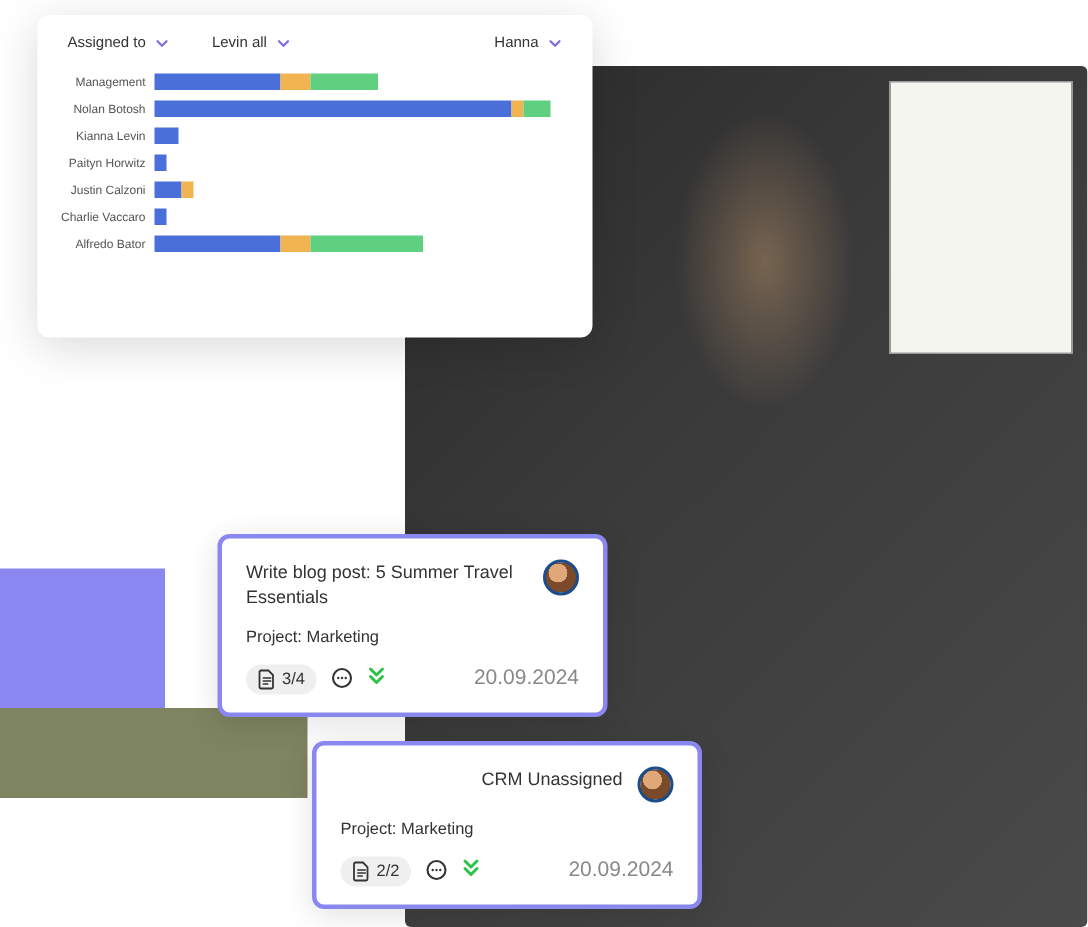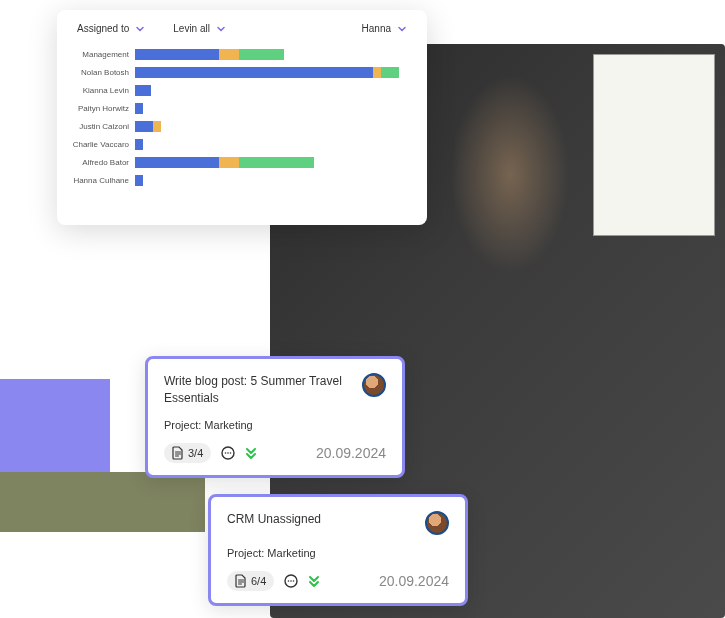--- a/index.html
+++ b/index.html
@@ -6,41 +6,41 @@
 body { font-family: -apple-system, BlinkMacSystemFont, "Segoe UI", Arial, sans-serif; width: 725px; height: 618px; position: relative; overflow: hidden; background: #fff; }
 
 .bg-photo { position: absolute; top: 44px; left: 270px; width: 455px; height: 574px; background: linear-gradient(135deg, #2a2a2a 0%, #3a3a3a 40%, #4a4a4a 100%); border-radius: 4px; }
 .bg-photo::before { content:""; position:absolute; top:30px; left:180px; width:120px; height:200px; background: radial-gradient(ellipse at center, #d4a574 0%, transparent 70%); border-radius:50%; opacity:.4; }
 .bg-photo::after { content:""; position:absolute; top:10px; right:10px; width:120px; height:180px; background:#f5f5f0; border:1px solid #999; }
 
 .block-purple { position:absolute; top:379px; left:0; width:110px; height:138px; background:#8a88f0; }
 .block-olive { position:absolute; top:472px; left:0; width:205px; height:60px; background:#7e8360; }
 .block-white { position:absolute; top:532px; left:0; width:260px; height:56px; background:#fff; }
 
-.chart-panel { position:absolute; top:10px; left:25px; width:370px; height:215px; background:#fff; border-radius:8px; box-shadow:0 6px 30px rgba(0,0,0,.15); padding:10px 14px;margin-left:32px; }
+.chart-panel { position:absolute; top:10px; left:25px; width:370px; height:215px; background:#fff; border-radius:8px; box-shadow:0 6px 30px rgba(0,0,0,.15); padding:10px 14px; }
 .chart-filters { display:flex; gap:16px; align-items:center; margin-bottom:10px; }
 .filter { display:flex; align-items:center; gap:6px; font-size:10px; color:#333; padding:3px 6px; border-radius:4px; cursor:pointer; }
 .filter .chev { color:#7c6de0; }
 .filters-left { display:flex; gap:16px; }
 .filters-right { margin-left:auto; }
 .chart-rows { display:flex; flex-direction:column; gap:3px; }
 .chart-row { display:flex; align-items:center; height:15px; }
 .chart-label { width:64px; text-align:right; font-size:8px; color:#555; padding-right:6px; }
 .chart-bar { flex:1; height:11px; display:flex; }
 .seg { height:100%; }
 
 .task-card { position:absolute; width:260px; background:#fff; border-radius:8px; border:3px solid #8a88f0; padding:14px 16px 12px; box-shadow:0 4px 20px rgba(0,0,0,.12); }
 .task-card-1 { top:356px; left:145px; }
 .task-card-2 { top:494px; left:208px; }
-.task-title-row { display:flex; justify-content:space-between; align-items:flex-start; gap:10px; margin-bottom:12px; }
+.task-title-row { display:flex; justify-content:flex-end; align-items:flex-start; gap:10px; margin-bottom:12px; }
 .task-title { font-size:12px; color:#333; line-height:1.4; }
 .avatar { width:24px; height:24px; border-radius:50%; border:2px solid #1b4d8c; background: radial-gradient(circle at 40% 35%, #e0a878 35%, #7a4a2a 36%); flex-shrink:0; }
 .task-project { font-size:11px; color:#333; margin-bottom:12px; }
 .task-project b { font-weight:400; }
-.task-footer { display:flex; align-items:center; gap:8px; }
+.task-footer { display:flex; align-items:flex-start; gap:8px; }
 .doc-badge { display:flex; align-items:center; gap:4px; background:#efefef; border-radius:12px; padding:3px 8px; font-size:11px; color:#333; }
 .doc-icon svg, .comment-icon svg, .pri-icon svg { display:block; }
 .comment-icon { width:18px; height:18px; display:flex; align-items:center; justify-content:center; }
 .pri-icon { color:#2ec24b; }
 .task-date { margin-left:auto; font-size:14px; color:#888; }
 .chev svg { display:block; }
 </style>
 </head>
 <body>
 
@@ -123,26 +123,20 @@
         </div>
       </div>
       <div class="chart-row">
         <div class="chart-label">Alfredo Bator</div>
         <div class="chart-bar">
           <div class="seg" style="background: rgb(74, 111, 216); width: 30.3571%;"></div>
           <div class="seg" style="background: rgb(240, 180, 80); width: 7.14286%;"></div>
           <div class="seg" style="background: rgb(95, 207, 128); width: 26.7857%;"></div>
         </div>
       </div>
-      <div class="chart-row">
-        <div class="chart-label">Hanna Culhane</div>
-        <div class="chart-bar">
-          <div class="seg" style="background: rgb(74, 111, 216); width: 2.85714%;"></div>
-        </div>
-      </div>
     </div>
 </div>
 
 <div class="task-card task-card-1">
   <div class="task-title-row">
     <div class="task-title">Write blog post: 5 Summer Travel Essentials</div>
     <div class="avatar"></div>
   </div>
   <div class="task-project">
     <span>Project: </span><b>Marketing</b>
@@ -183,21 +177,21 @@
     <span>Project: </span><b>Marketing</b>
   </div>
   <div class="task-footer">
     <div class="doc-badge">
       <span class="doc-icon">
           <svg width="12" height="14" viewBox="0 0 12 14">
             <path d="M2 1h5l3 3v8a1 1 0 0 1-1 1H2a1 1 0 0 1-1-1V2a1 1 0 0 1 1-1z" fill="none" stroke="#333" stroke-width="1.2"></path>
             <path d="M3.5 6h5M3.5 8h5M3.5 10h3" stroke="#333" stroke-width="1" stroke-linecap="round"></path>
           </svg>
         </span>
-      <span>6/4</span>
+      <span>2/2</span>
     </div>
     <span class="comment-icon">
         <svg width="16" height="16" viewBox="0 0 16 16">
           <circle cx="8" cy="8" r="6" fill="none" stroke="#333" stroke-width="1.4"></circle>
           <circle cx="5.5" cy="8" r=".8" fill="#333"></circle>
           <circle cx="8" cy="8" r=".8" fill="#333"></circle>
           <circle cx="10.5" cy="8" r=".8" fill="#333"></circle>
         </svg>
       </span>
     <span class="pri-icon">

